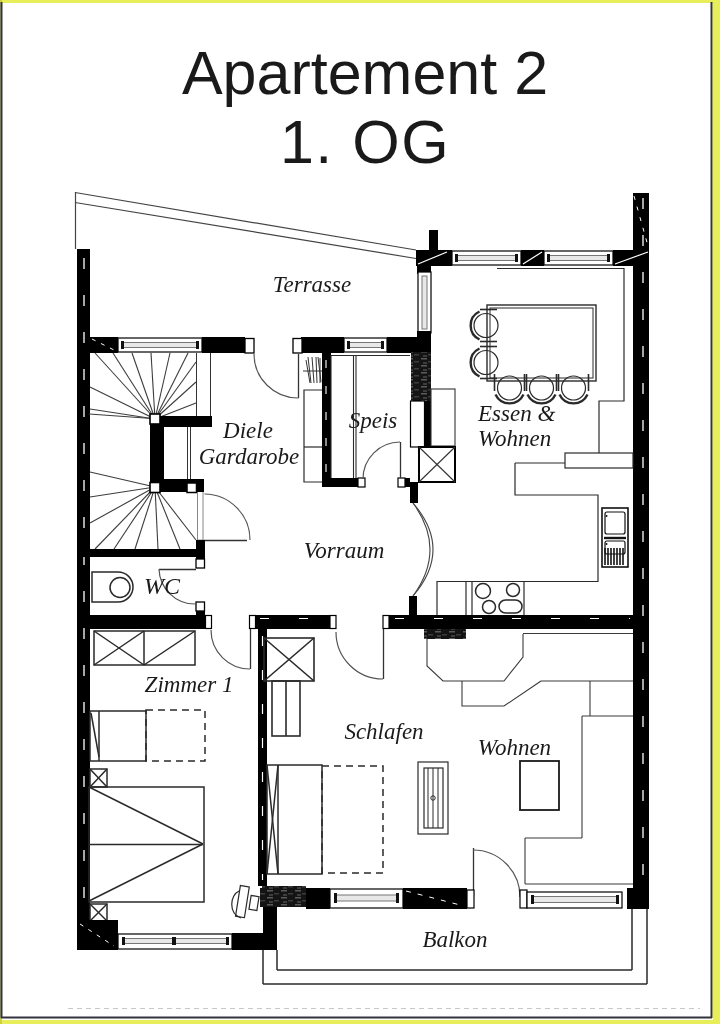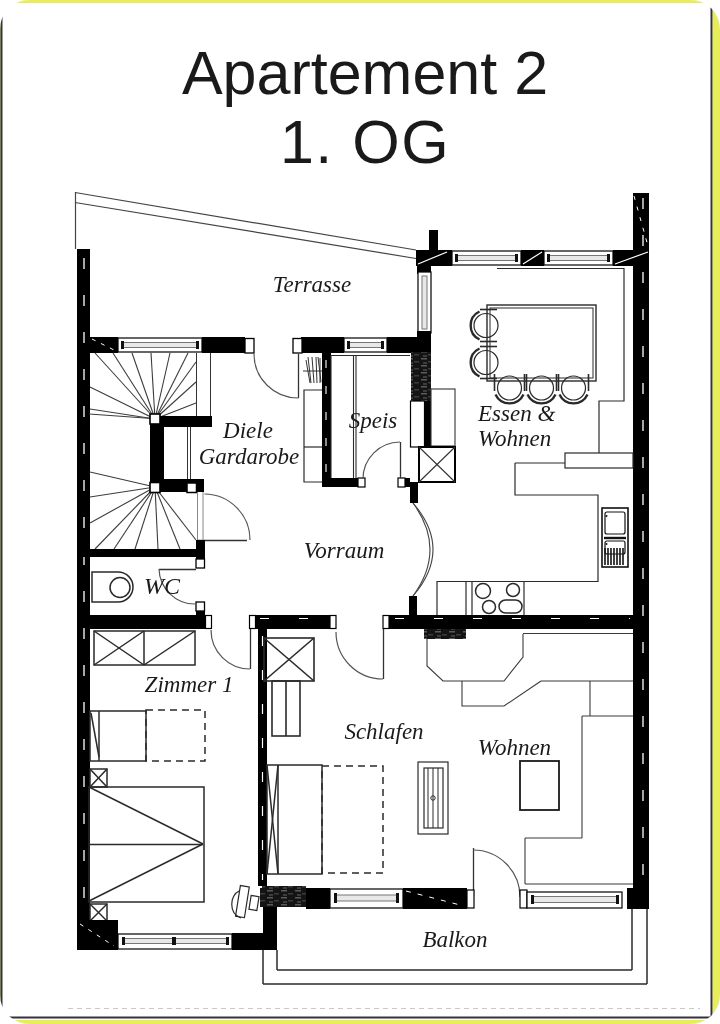--- a/index.html
+++ b/index.html
@@ -1,16 +1,16 @@
 <!DOCTYPE html>
 <html><head>
 <meta charset="utf-8">
 <style>
   html,body{margin:0;padding:0;background:#fff;}
-  #page{position:relative;width:720px;height:1024px;background:#fff;overflow:hidden;border-radius:29px;}
+  #page{position:relative;width:720px;height:1024px;background:#fff;overflow:hidden;}
   svg{position:absolute;left:0;top:0;}
   .rl{font-family:"Liberation Serif",serif;font-style:italic;fill:#1a1a1a;}
   .ttl{font-family:"Liberation Sans",sans-serif;fill:#1a1a1a;}
 </style>
 </head>
 <body>
 <div id="page">
 <svg width="720" height="1024" viewBox="0 0 720 1024">
 <defs>
 <pattern id="mot" width="14" height="7" patternUnits="userSpaceOnUse">

